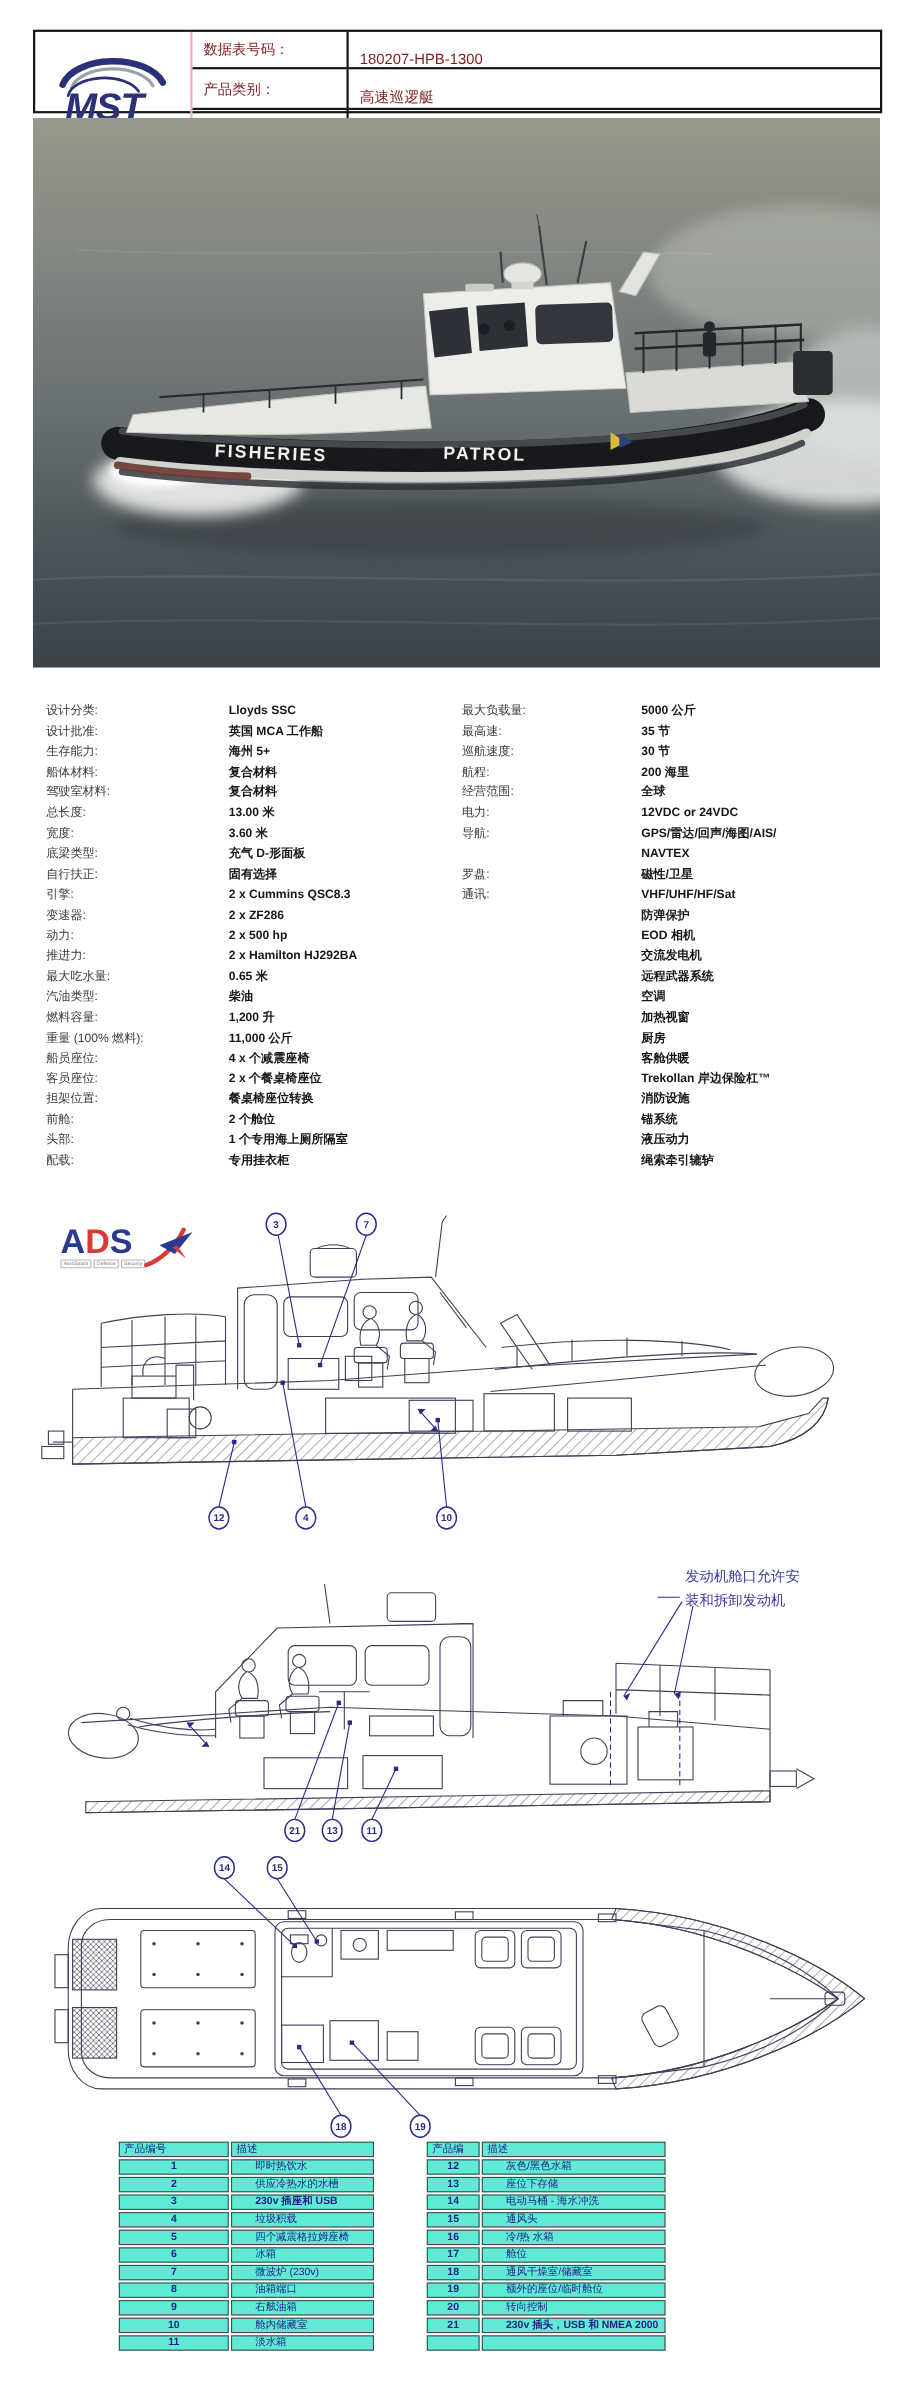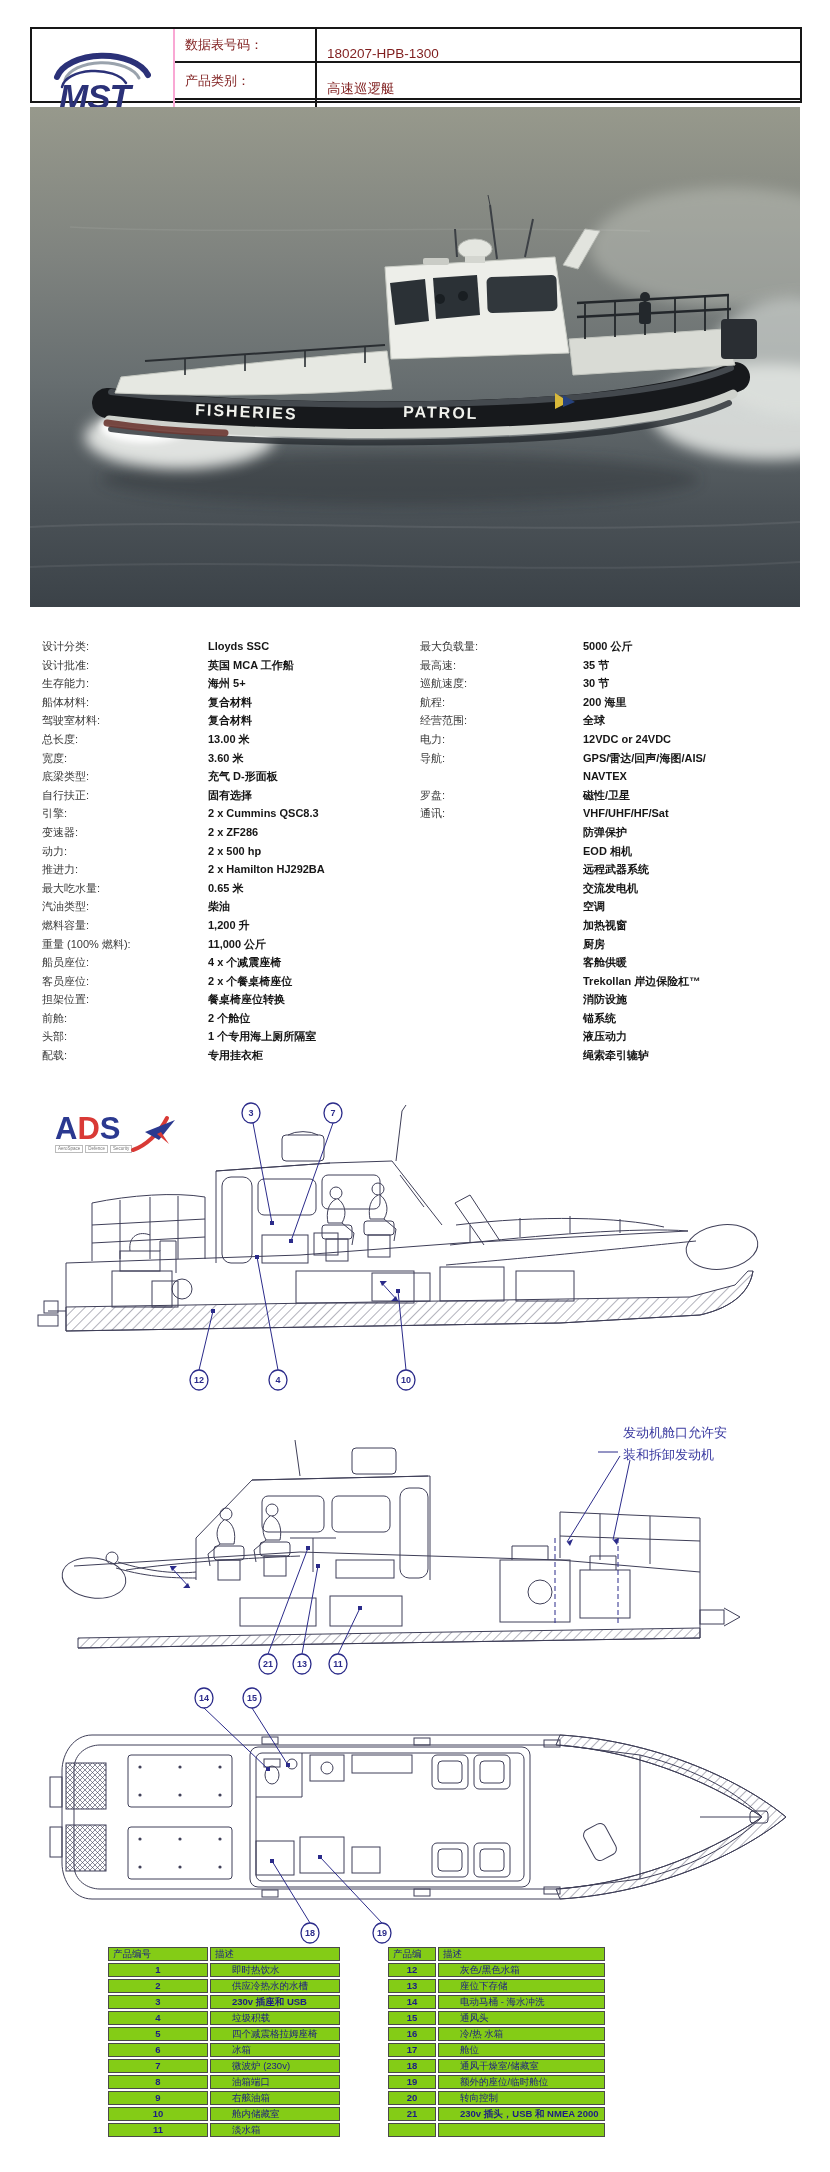--- a/index.html
+++ b/index.html
@@ -49,21 +49,21 @@
   .co-t{font:bold 9px "Liberation Sans",sans-serif;fill:#2b2b8a;text-anchor:middle;}
   .ann-t{font:13px "Liberation Sans",sans-serif;fill:#3a3aa0;}
 
   
   .ptable{position:absolute;top:1947px;font-size:9.5px;color:#1c1c85;}
   .pt-left{left:108px;width:232px;}
   .pt-right{left:388px;width:217px;}
   .prow{display:grid;gap:2px;margin-bottom:2px;}
   .pt-left .prow{grid-template-columns:100px 1fr;}
   .pt-right .prow{grid-template-columns:48px 1fr;}
-  .pcell{border:1px solid #4a4a4a;background:#84cc16;height:12px;line-height:12px;overflow:hidden;}
+  .pcell{border:1px solid #4a4a4a;background:#5eead4;height:12px;line-height:12px;overflow:hidden;}
   .pnum{text-align:center;font-weight:bold;}
   .pdesc{padding-left:21px;}
   .phead .pcell{padding-left:4px;text-align:left;font-weight:normal;}
   .bold{font-weight:bold;}
 </style>
 </head>
 <body>
 
 <div class="page">
 
@@ -298,25 +298,25 @@
 
       <div class="srow">
         <span class="slabel"></span><span class="sval">防弹保护</span>
       </div>
 
       <div class="srow">
         <span class="slabel"></span><span class="sval">EOD 相机</span>
       </div>
 
       <div class="srow">
+        <span class="slabel"></span><span class="sval">交流发电机</span>
+      </div>
+
+      <div class="srow">
         <span class="slabel"></span><span class="sval">远程武器系统</span>
-      </div>
-
-      <div class="srow">
-        <span class="slabel"></span><span class="sval">交流发电机</span>
       </div>
 
       <div class="srow">
         <span class="slabel"></span><span class="sval">空调</span>
       </div>
 
       <div class="srow">
         <span class="slabel"></span><span class="sval">加热视窗</span>
       </div>
 

